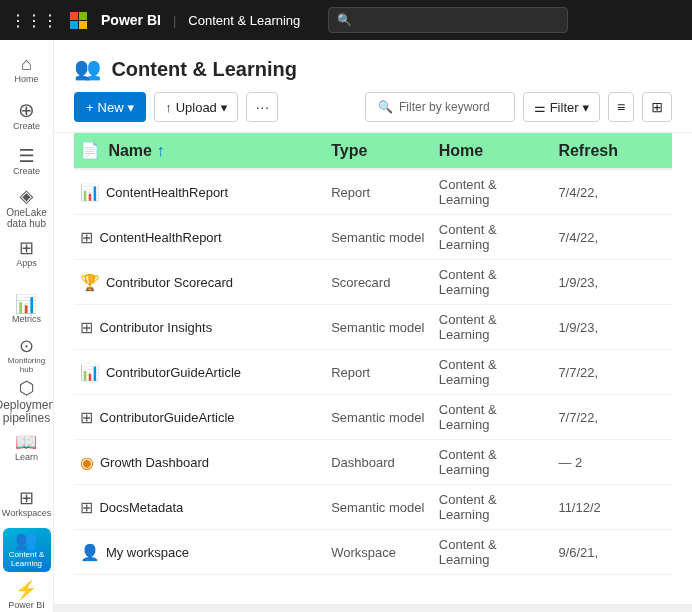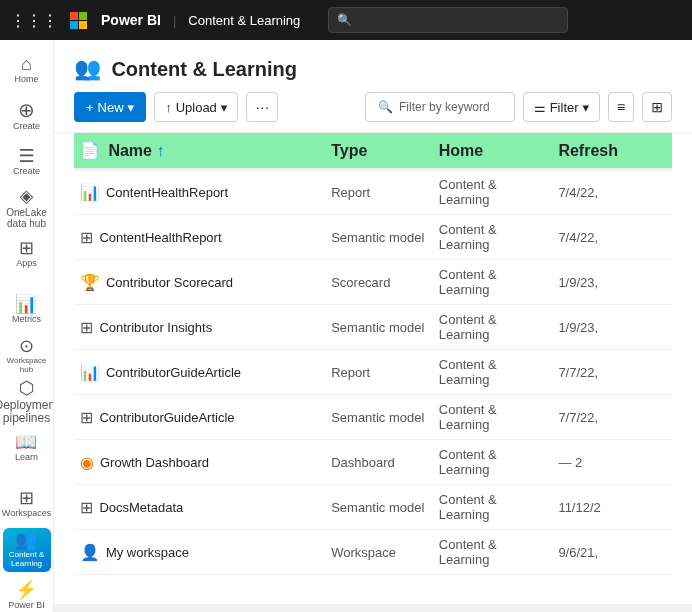--- a/index.html
+++ b/index.html
@@ -168,21 +168,21 @@
       <span class="si-icon">⊞</span>
       <span class="si-label">Apps</span>
     </div>
     <div class="sidebar-divider"></div>
     <div class="sidebar-item">
       <span class="si-icon">📊</span>
       <span class="si-label">Metrics</span>
     </div>
     <div class="sidebar-item">
       <span class="si-icon">⊙</span>
-      <span class="si-label" style="font-size:8px;">Workspace hub</span>
+      <span class="si-label" style="font-size:8px;">Monitoring hub</span>
     </div>
     <div class="sidebar-item">
       <span class="si-icon">⬡</span>
       <span class="si-label" style="font-size:12px;">Deployment pipelines</span>
     </div>
     <div class="sidebar-item">
       <span class="si-icon">📖</span>
       <span class="si-label">Learn</span>
     </div>
     <div class="sidebar-divider"></div>

